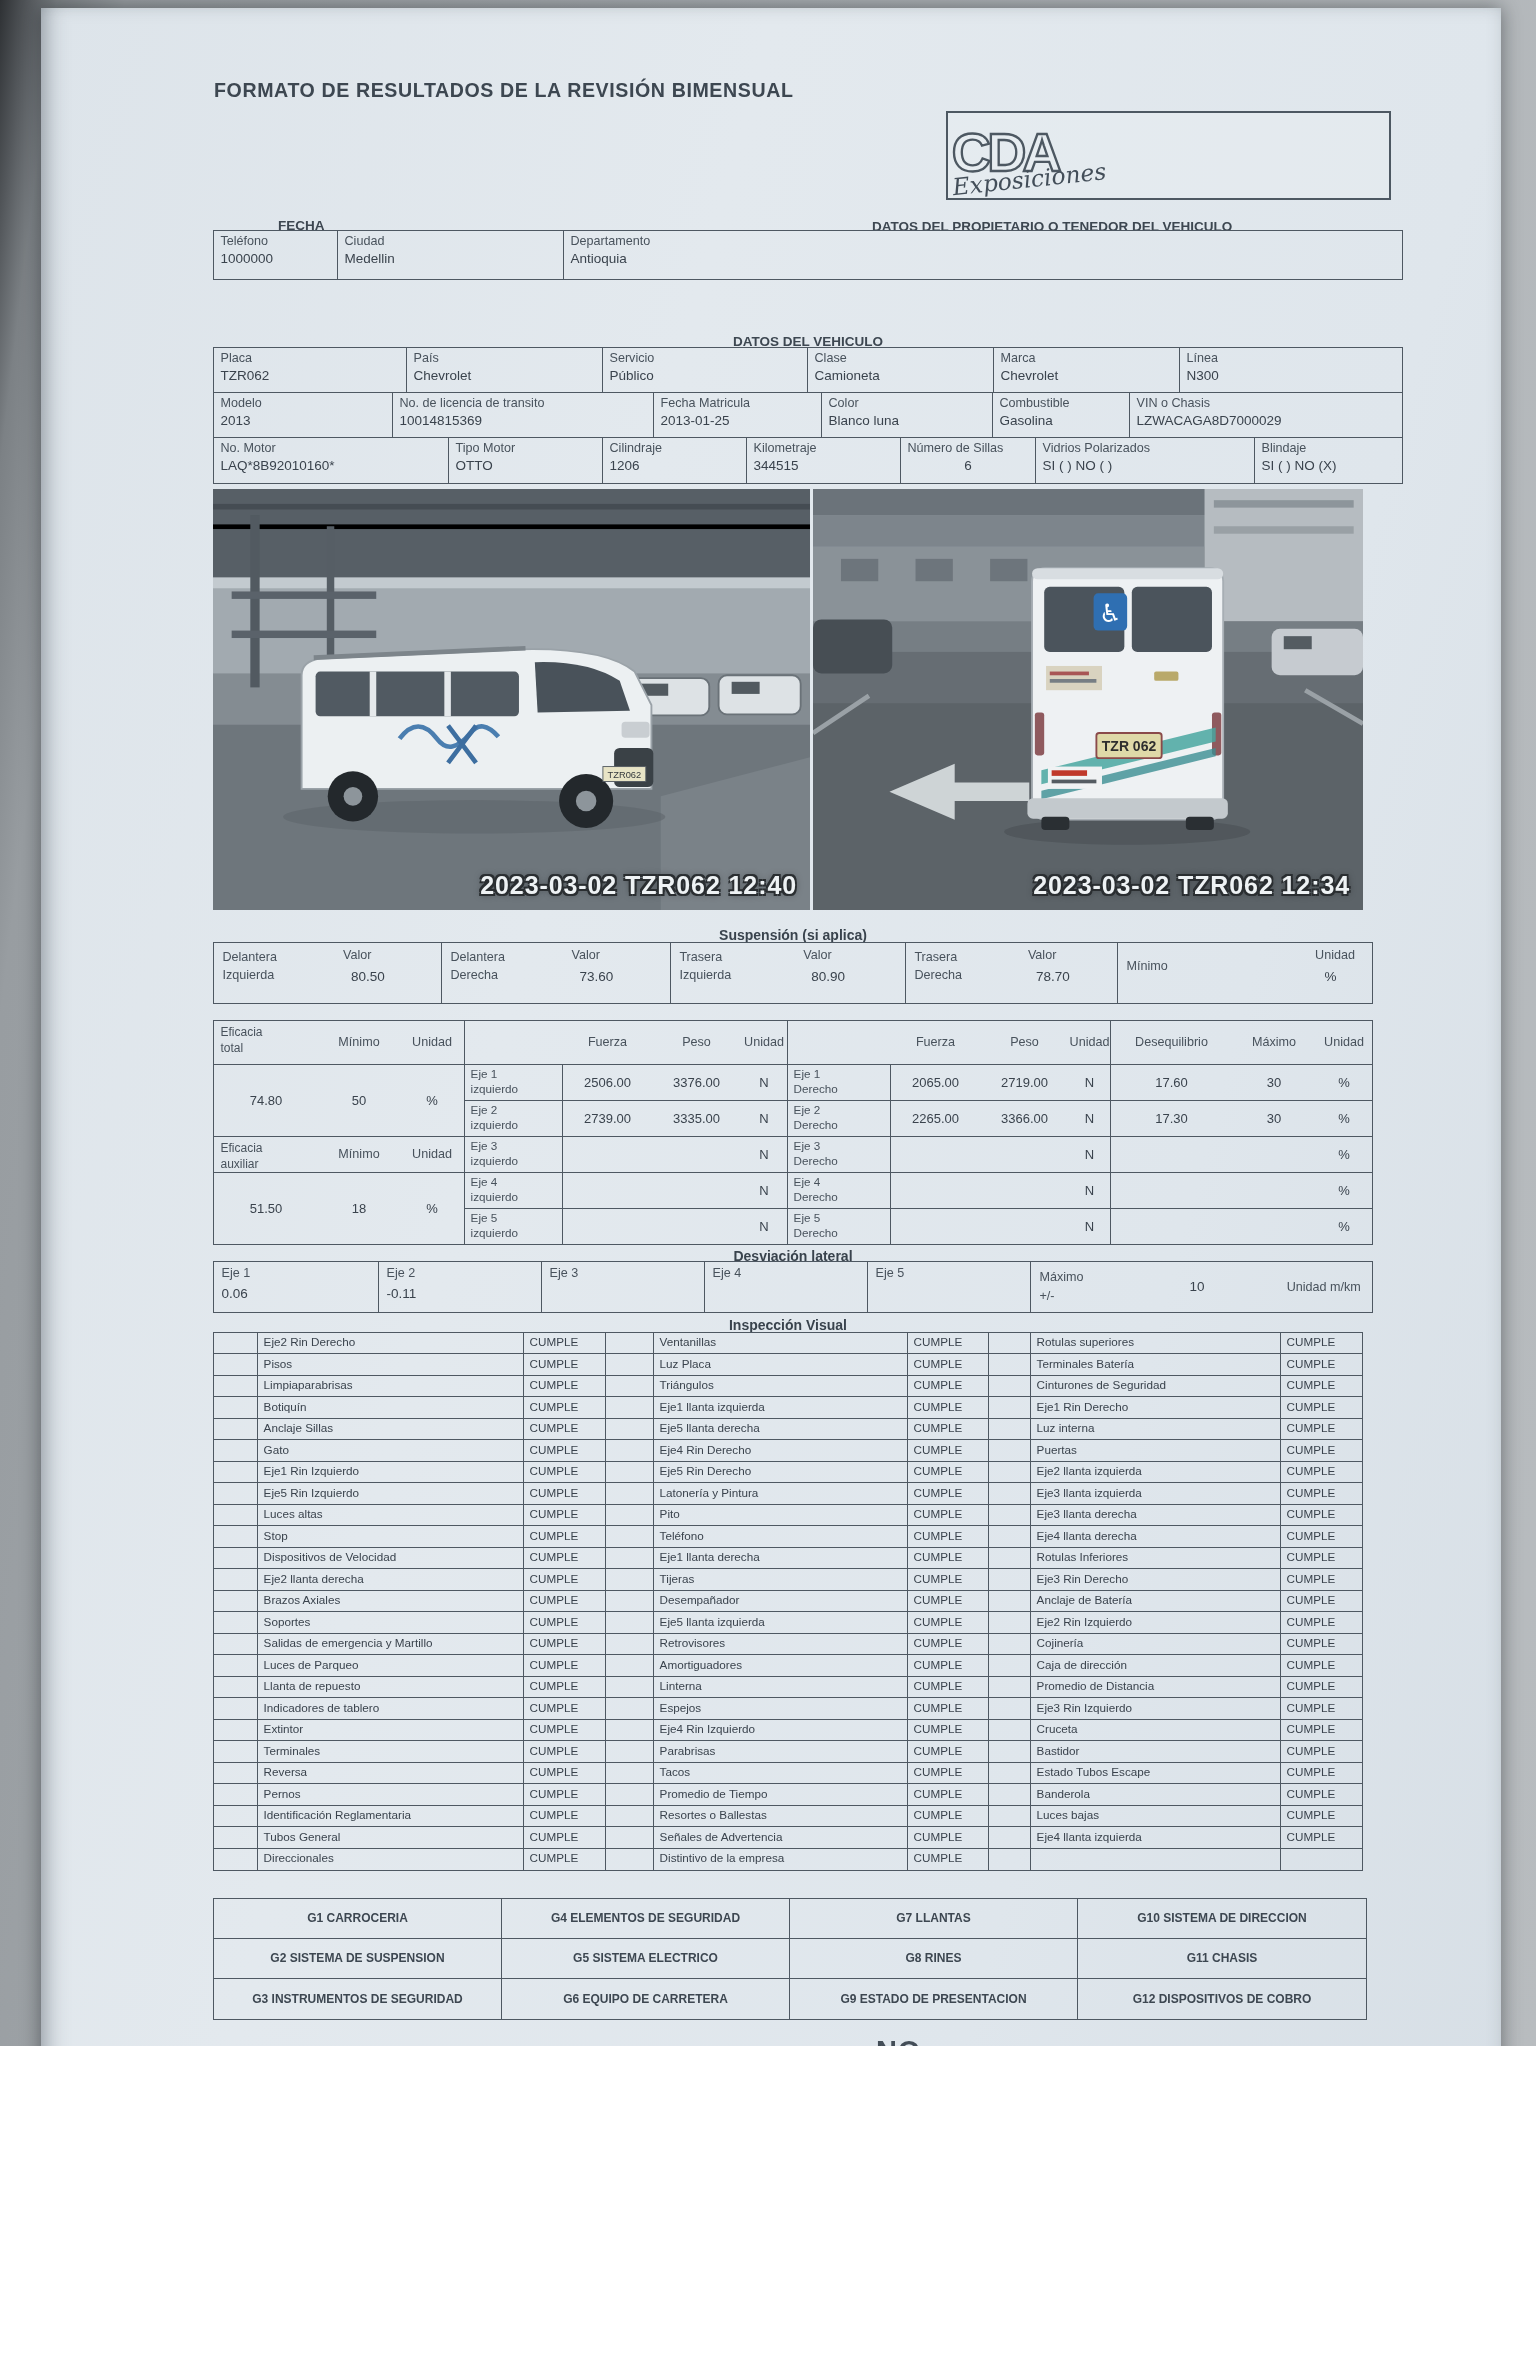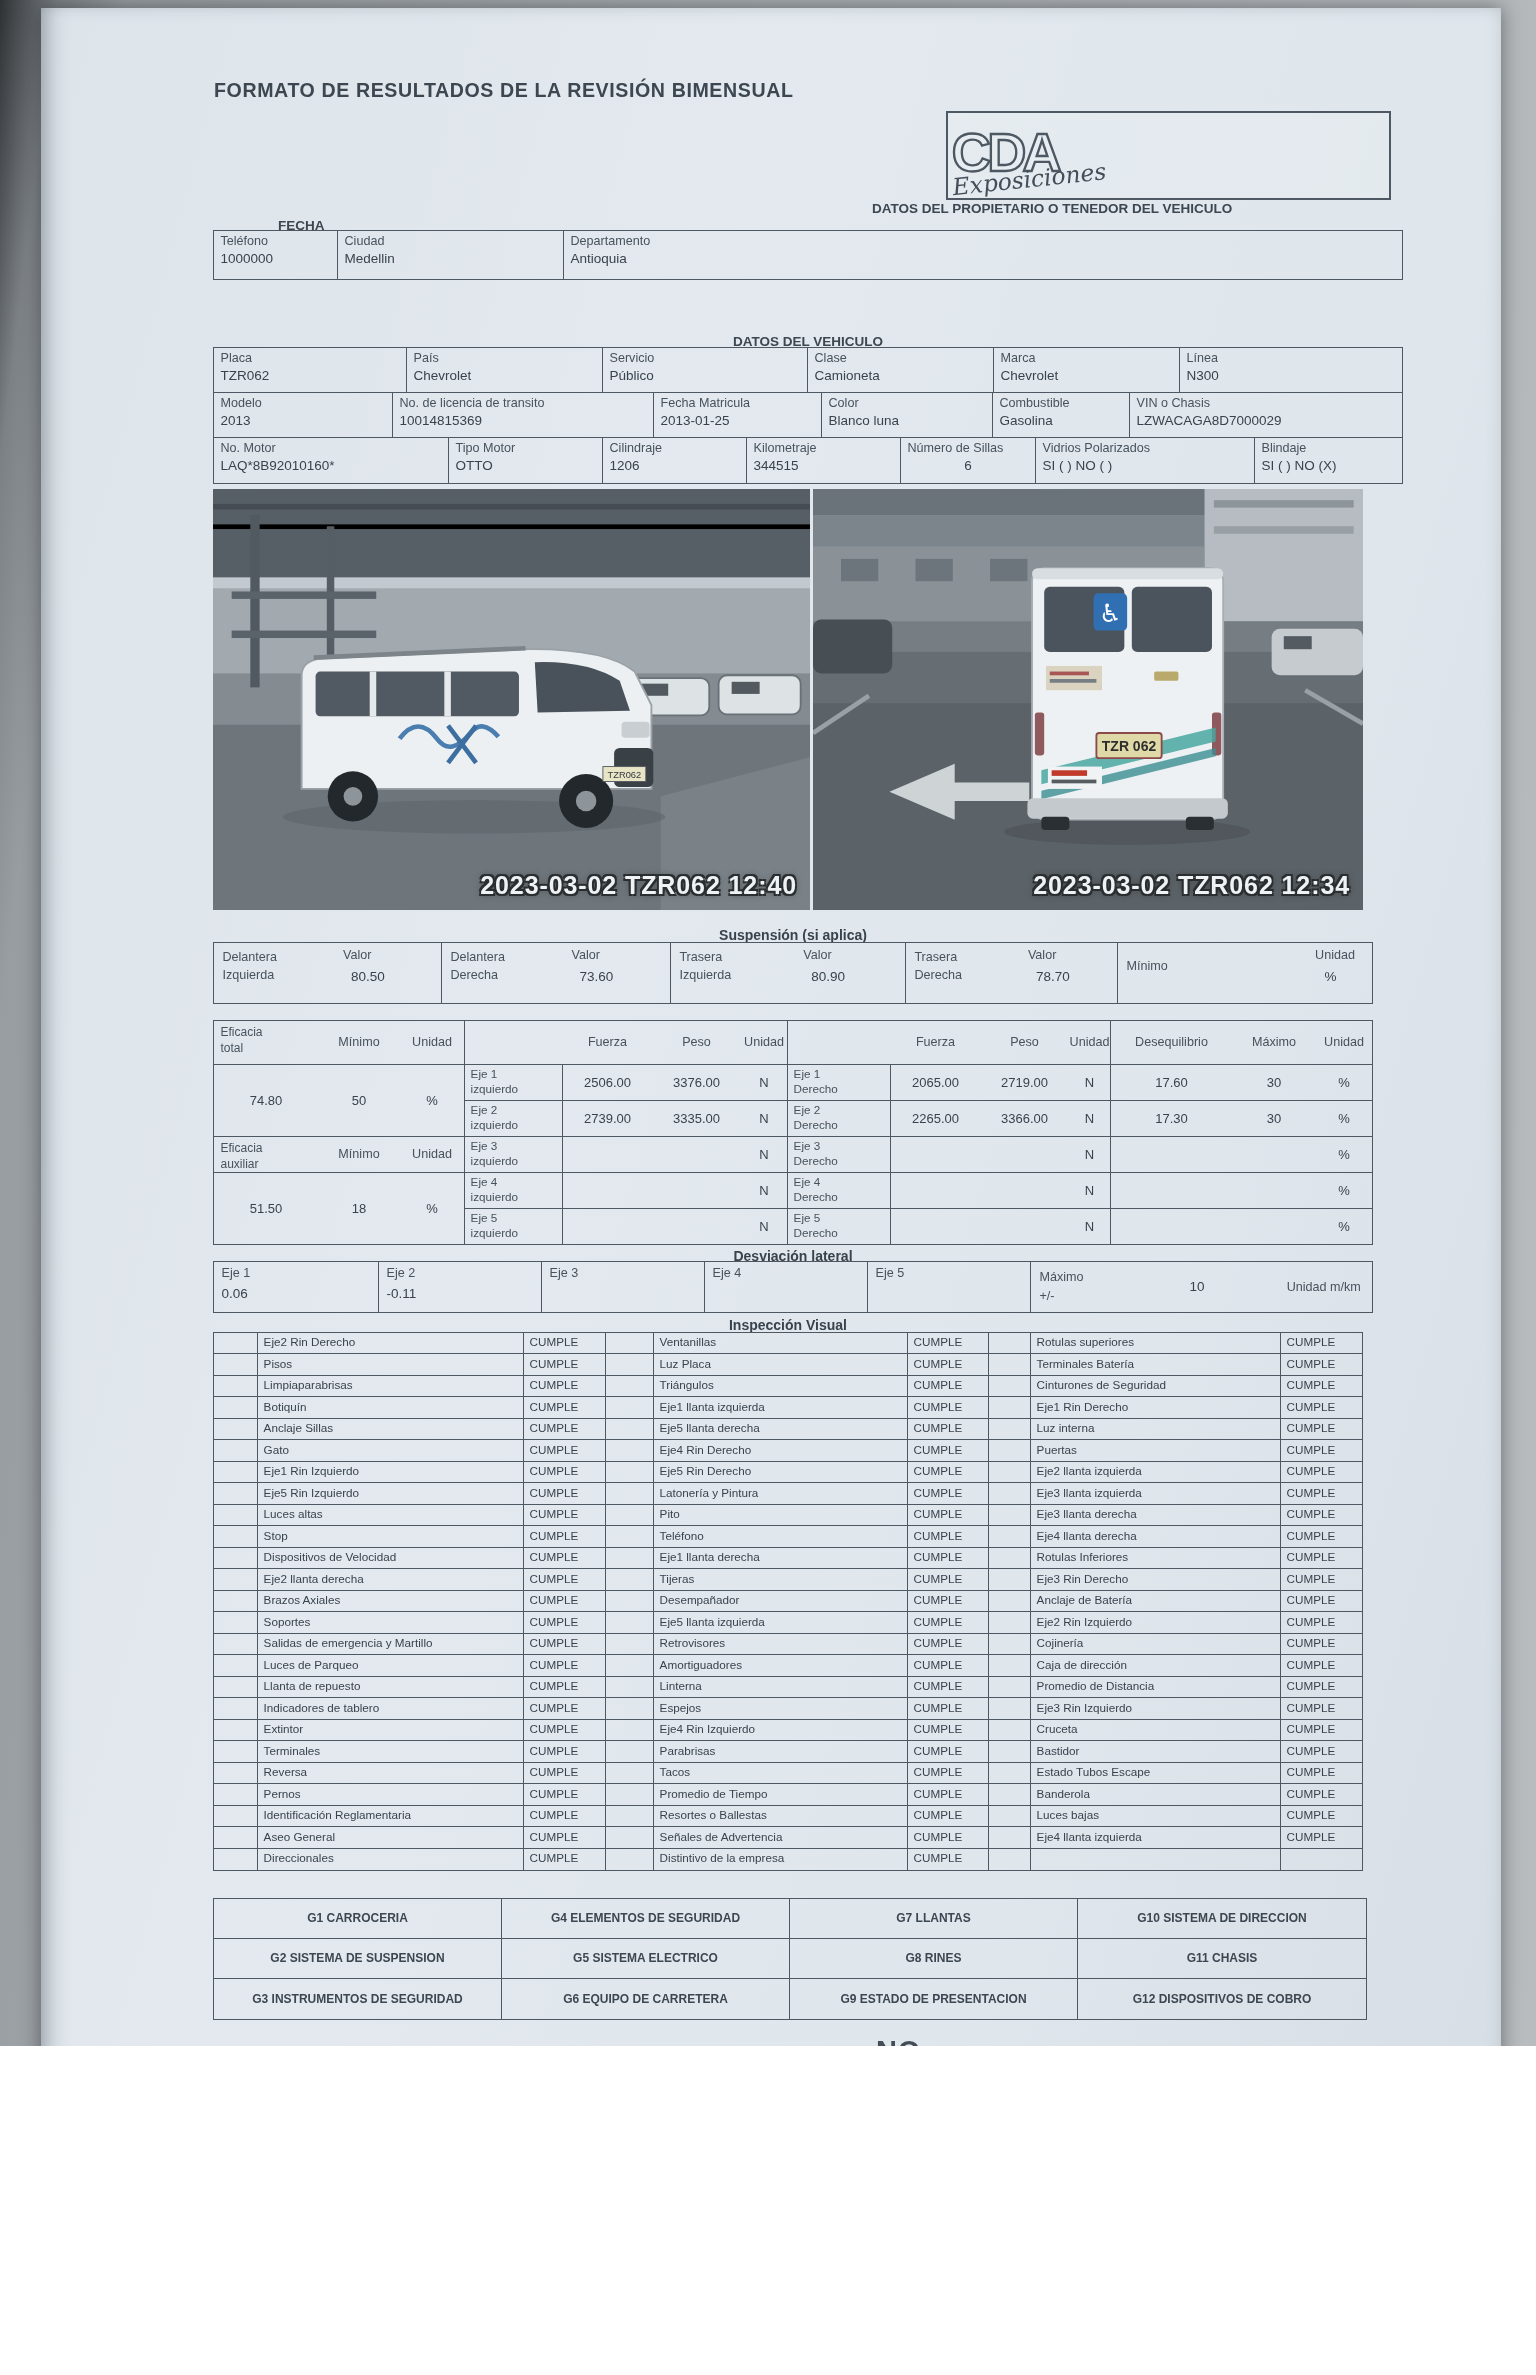--- a/index.html
+++ b/index.html
@@ -92,21 +92,21 @@
   <div class="abs logo-box" style="left:905px;top:103px;width:445px;height:89px">
     <div class="logo-mark">
       <svg viewBox="0 0 168 96">
         <text x="4" y="62" font-size="58" font-weight="bold" letter-spacing="-4" fill="#e7edf1" stroke="#4d5862" stroke-width="2.5">CDA</text>
         <text x="6" y="88" font-size="25" font-style="italic" font-family="DejaVu Serif, serif" fill="#434e59" transform="rotate(-6 6 88)">Exposiciones</text>
       </svg>
     </div>
   </div>
 
   <div class="abs small-bold" style="left:237px;top:210px">FECHA</div>
-  <div class="abs small-bold" style="left:831px;top:193px">DATOS DEL PROPIETARIO O TENEDOR DEL VEHICULO</div>
+  <div class="abs small-bold" style="left:831px;top:211px">DATOS DEL PROPIETARIO O TENEDOR DEL VEHICULO</div>
 
   <div class="abs tbl" style="left:172px;top:222px;width:1190px">
     <div class="trow" style="height:48px">
       <div class="tcell" style="width:124px">
         <div class="lab">Teléfono</div>
         <div class="val">1000000</div>
       </div>
       <div class="tcell" style="width:226px">
         <div class="lab">Ciudad</div>
         <div class="val">Medellin</div>
@@ -710,21 +710,21 @@
           <div class="icell" style="width:82px">CUMPLE</div>
           <div class="icell" style="width:48px"></div>
           <div class="icell" style="width:254px">Resortes o Ballestas</div>
           <div class="icell" style="width:81px">CUMPLE</div>
           <div class="icell" style="width:42px"></div>
           <div class="icell" style="width:250px">Luces bajas</div>
           <div class="icell" style="width:79px">CUMPLE</div>
         </div>
         <div class="irow">
           <div class="icell" style="width:44px"></div>
-          <div class="icell" style="width:266px">Aseo General</div>
+          <div class="icell" style="width:266px">Tubos General</div>
           <div class="icell" style="width:82px">CUMPLE</div>
           <div class="icell" style="width:48px"></div>
           <div class="icell" style="width:254px">Señales de Advertencia</div>
           <div class="icell" style="width:81px">CUMPLE</div>
           <div class="icell" style="width:42px"></div>
           <div class="icell" style="width:250px">Eje4 llanta izquierda</div>
           <div class="icell" style="width:79px">CUMPLE</div>
         </div>
         <div class="irow">
           <div class="icell" style="width:44px"></div>

